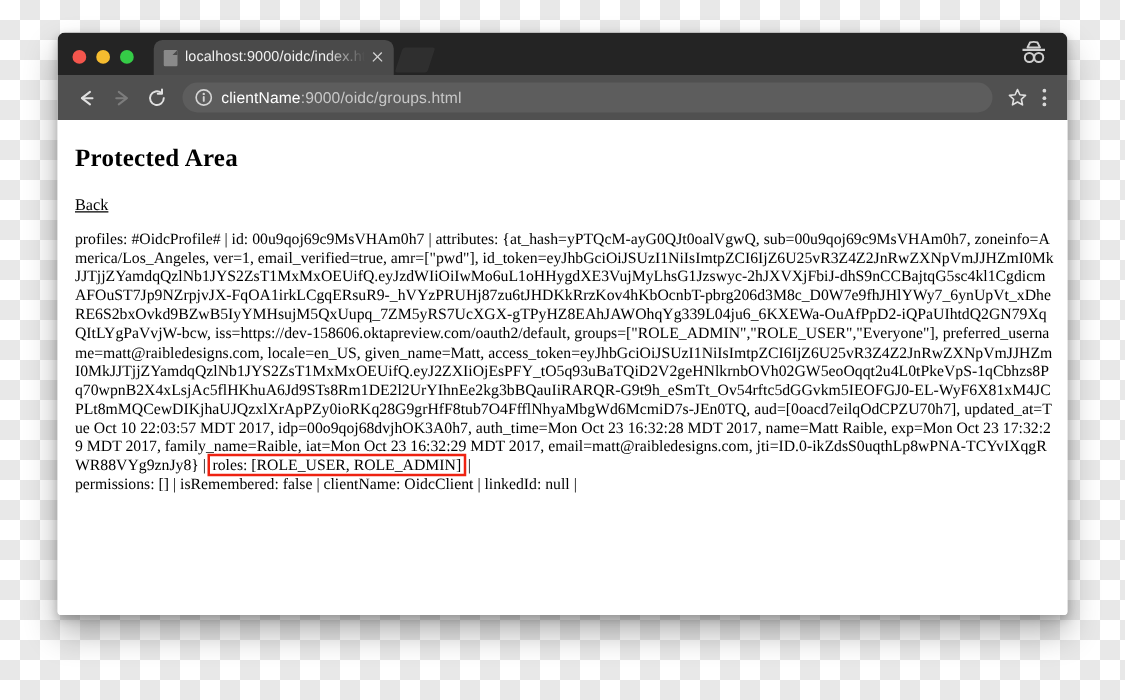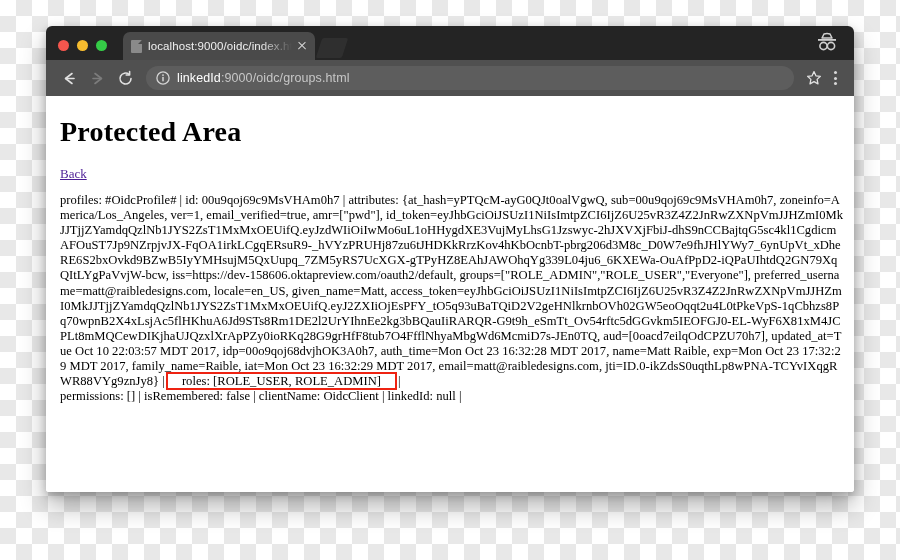--- a/index.html
+++ b/index.html
@@ -195,27 +195,27 @@
     height: 396px;
     background: #ffffff;
     padding: 14px 10px 0 14px;
     box-sizing: border-box;
     overflow: hidden;
     font-family: "Liberation Serif", serif;
     color: #000000;
   }
   #page-title {
     font-family: "Liberation Serif", serif;
-    font-size: 28px;
+    font-size: 20px;
     font-weight: bold;
     margin: 6px 0 16px 0;
     letter-spacing: 0.2px;
   }
   a.pagelink {
-    color: #4c1d95;
+    color: #000000;
     text-decoration: underline;
     font-size: 13px;
   }
   #back-link-row { margin-bottom: 11px; }
   #logout-list {
     margin: 0 0 13px 0;
     padding-left: 34px;
     list-style: disc;
   }
   #logout-list li {
@@ -226,21 +226,21 @@
     font-family: "Liberation Serif", serif;
     font-size: 12.6px;
     line-height: 15.1px;
     word-break: break-all;
     white-space: pre-wrap;
     color: #000000;
     position: relative;
   }
   .roles-highlight {
     outline: 2.2px solid #ee2211;
-    padding: 0 14px;
+    padding: 0 2px;
     display: inline-block;
     line-height: 14px;
   }
 </style>
 </head>
 <body>
 
 <div id="browser-window">
 
   <div id="tab-strip">
@@ -290,21 +290,21 @@
     </div>
 
     <div id="omnibox">
       <div id="omnibox-info-icon">
         <svg width="14" height="14" viewBox="0 0 14 14" aria-hidden="true">
           <circle cx="7" cy="7" r="6.1" fill="none" stroke="#d4d4d4" stroke-width="1.3"></circle>
           <circle cx="7" cy="4.1" r="0.95" fill="#d4d4d4"></circle>
           <rect x="6.25" y="5.8" width="1.5" height="4.6" rx="0.7" fill="#d4d4d4"></rect>
         </svg>
       </div>
-      <div id="omnibox-url"><span class="host">linkedId</span><span>:9000/oidc/groups.html</span></div>
+      <div id="omnibox-url"><span class="host">clientName</span><span>:9000/oidc/groups.html</span></div>
     </div>
 
     <div id="star-button">
       <svg width="16" height="16" viewBox="0 0 16 16" aria-hidden="true">
         <path d="M8 1.6 L9.9 5.8 L14.4 6.3 L11.1 9.4 L12 13.9 L8 11.6 L4 13.9 L4.9 9.4 L1.6 6.3 L6.1 5.8 Z" fill="none" stroke="#e0e0e0" stroke-width="1.3" stroke-linejoin="round"></path>
       </svg>
     </div>
     <div id="menu-button">
       <div class="menu-dots">
         <div class="menu-dot"></div>

